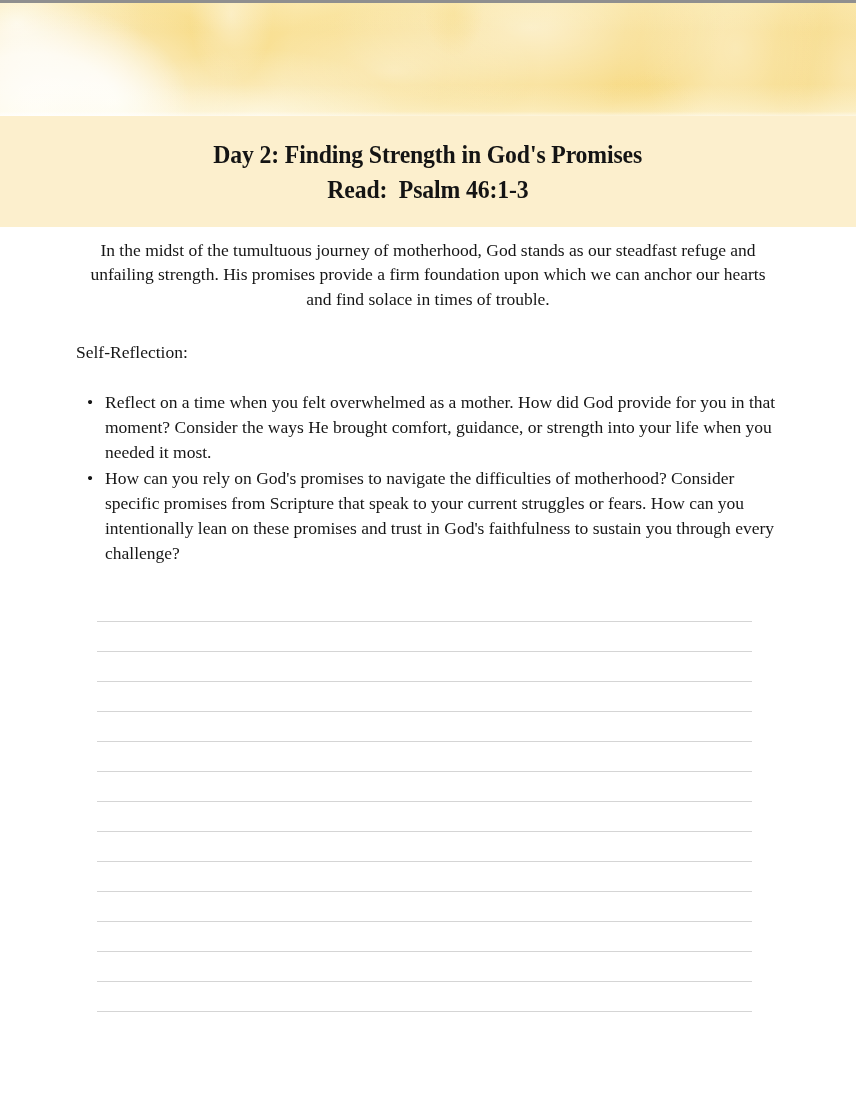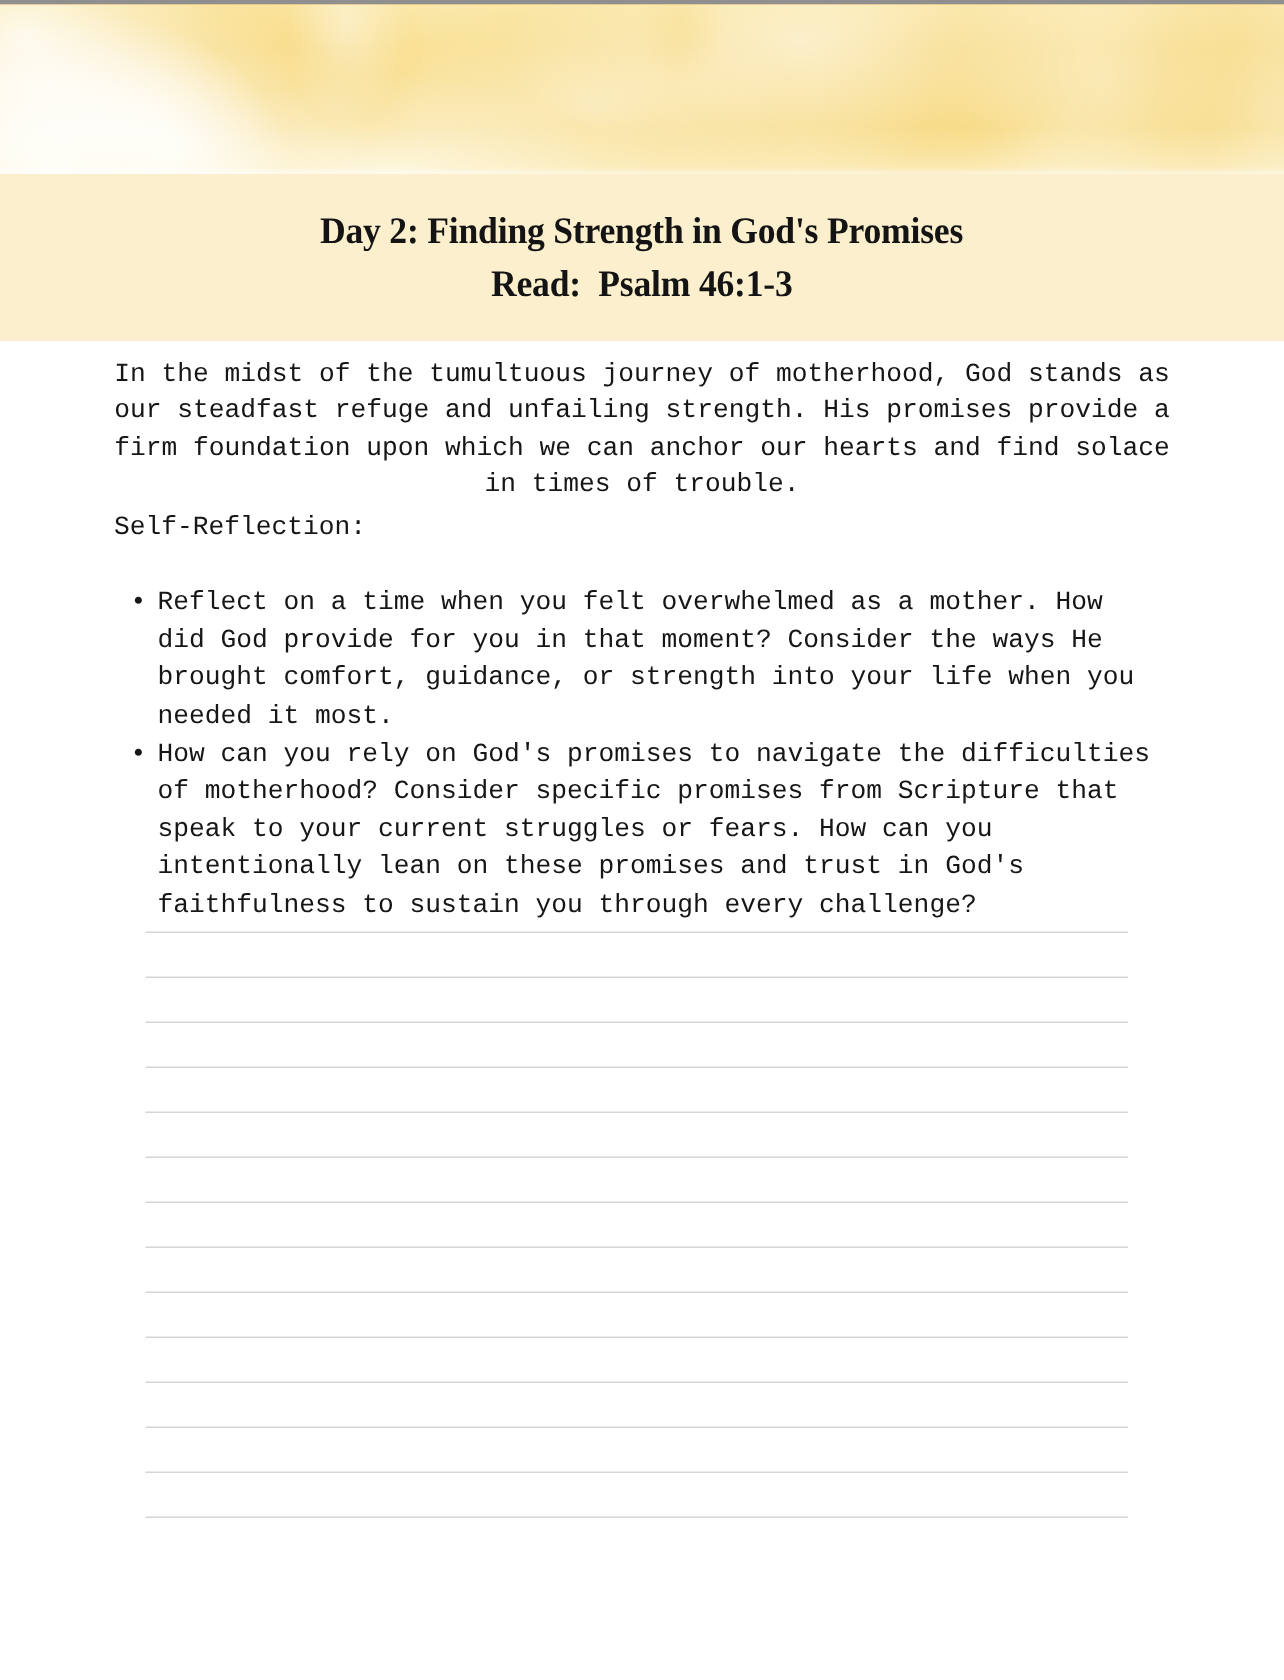--- a/index.html
+++ b/index.html
@@ -9,21 +9,21 @@
     background: #ffffff;
   }
   body {
     font-family: "Liberation Serif", "DejaVu Serif", serif;
     color: #1a1a1a;
   }
   .page {
     position: relative;
     width: 856px;
     height: 1120px;
-    background: #fdba74;
+    background: #d946ef;
     overflow: hidden;
   }
 
   
   .top-rule {
     position: absolute;
     top: 0; left: 0;
     width: 856px;
     height: 3px;
     background: #8f8f8f;
@@ -112,21 +112,20 @@
     white-space: pre;
   }
 
   
   .body-area {
     position: absolute;
     top: 227px; left: 0;
     width: 856px;
     height: 893px;
     background: #ffffff;
-    font-family: Liberation Mono, monospace;
   }
 
   .intro {
     position: absolute;
     top: 11px;
     left: 76px;
     width: 704px;
     text-align: center;
     font-size: 17.5px;
     line-height: 24.3px;

